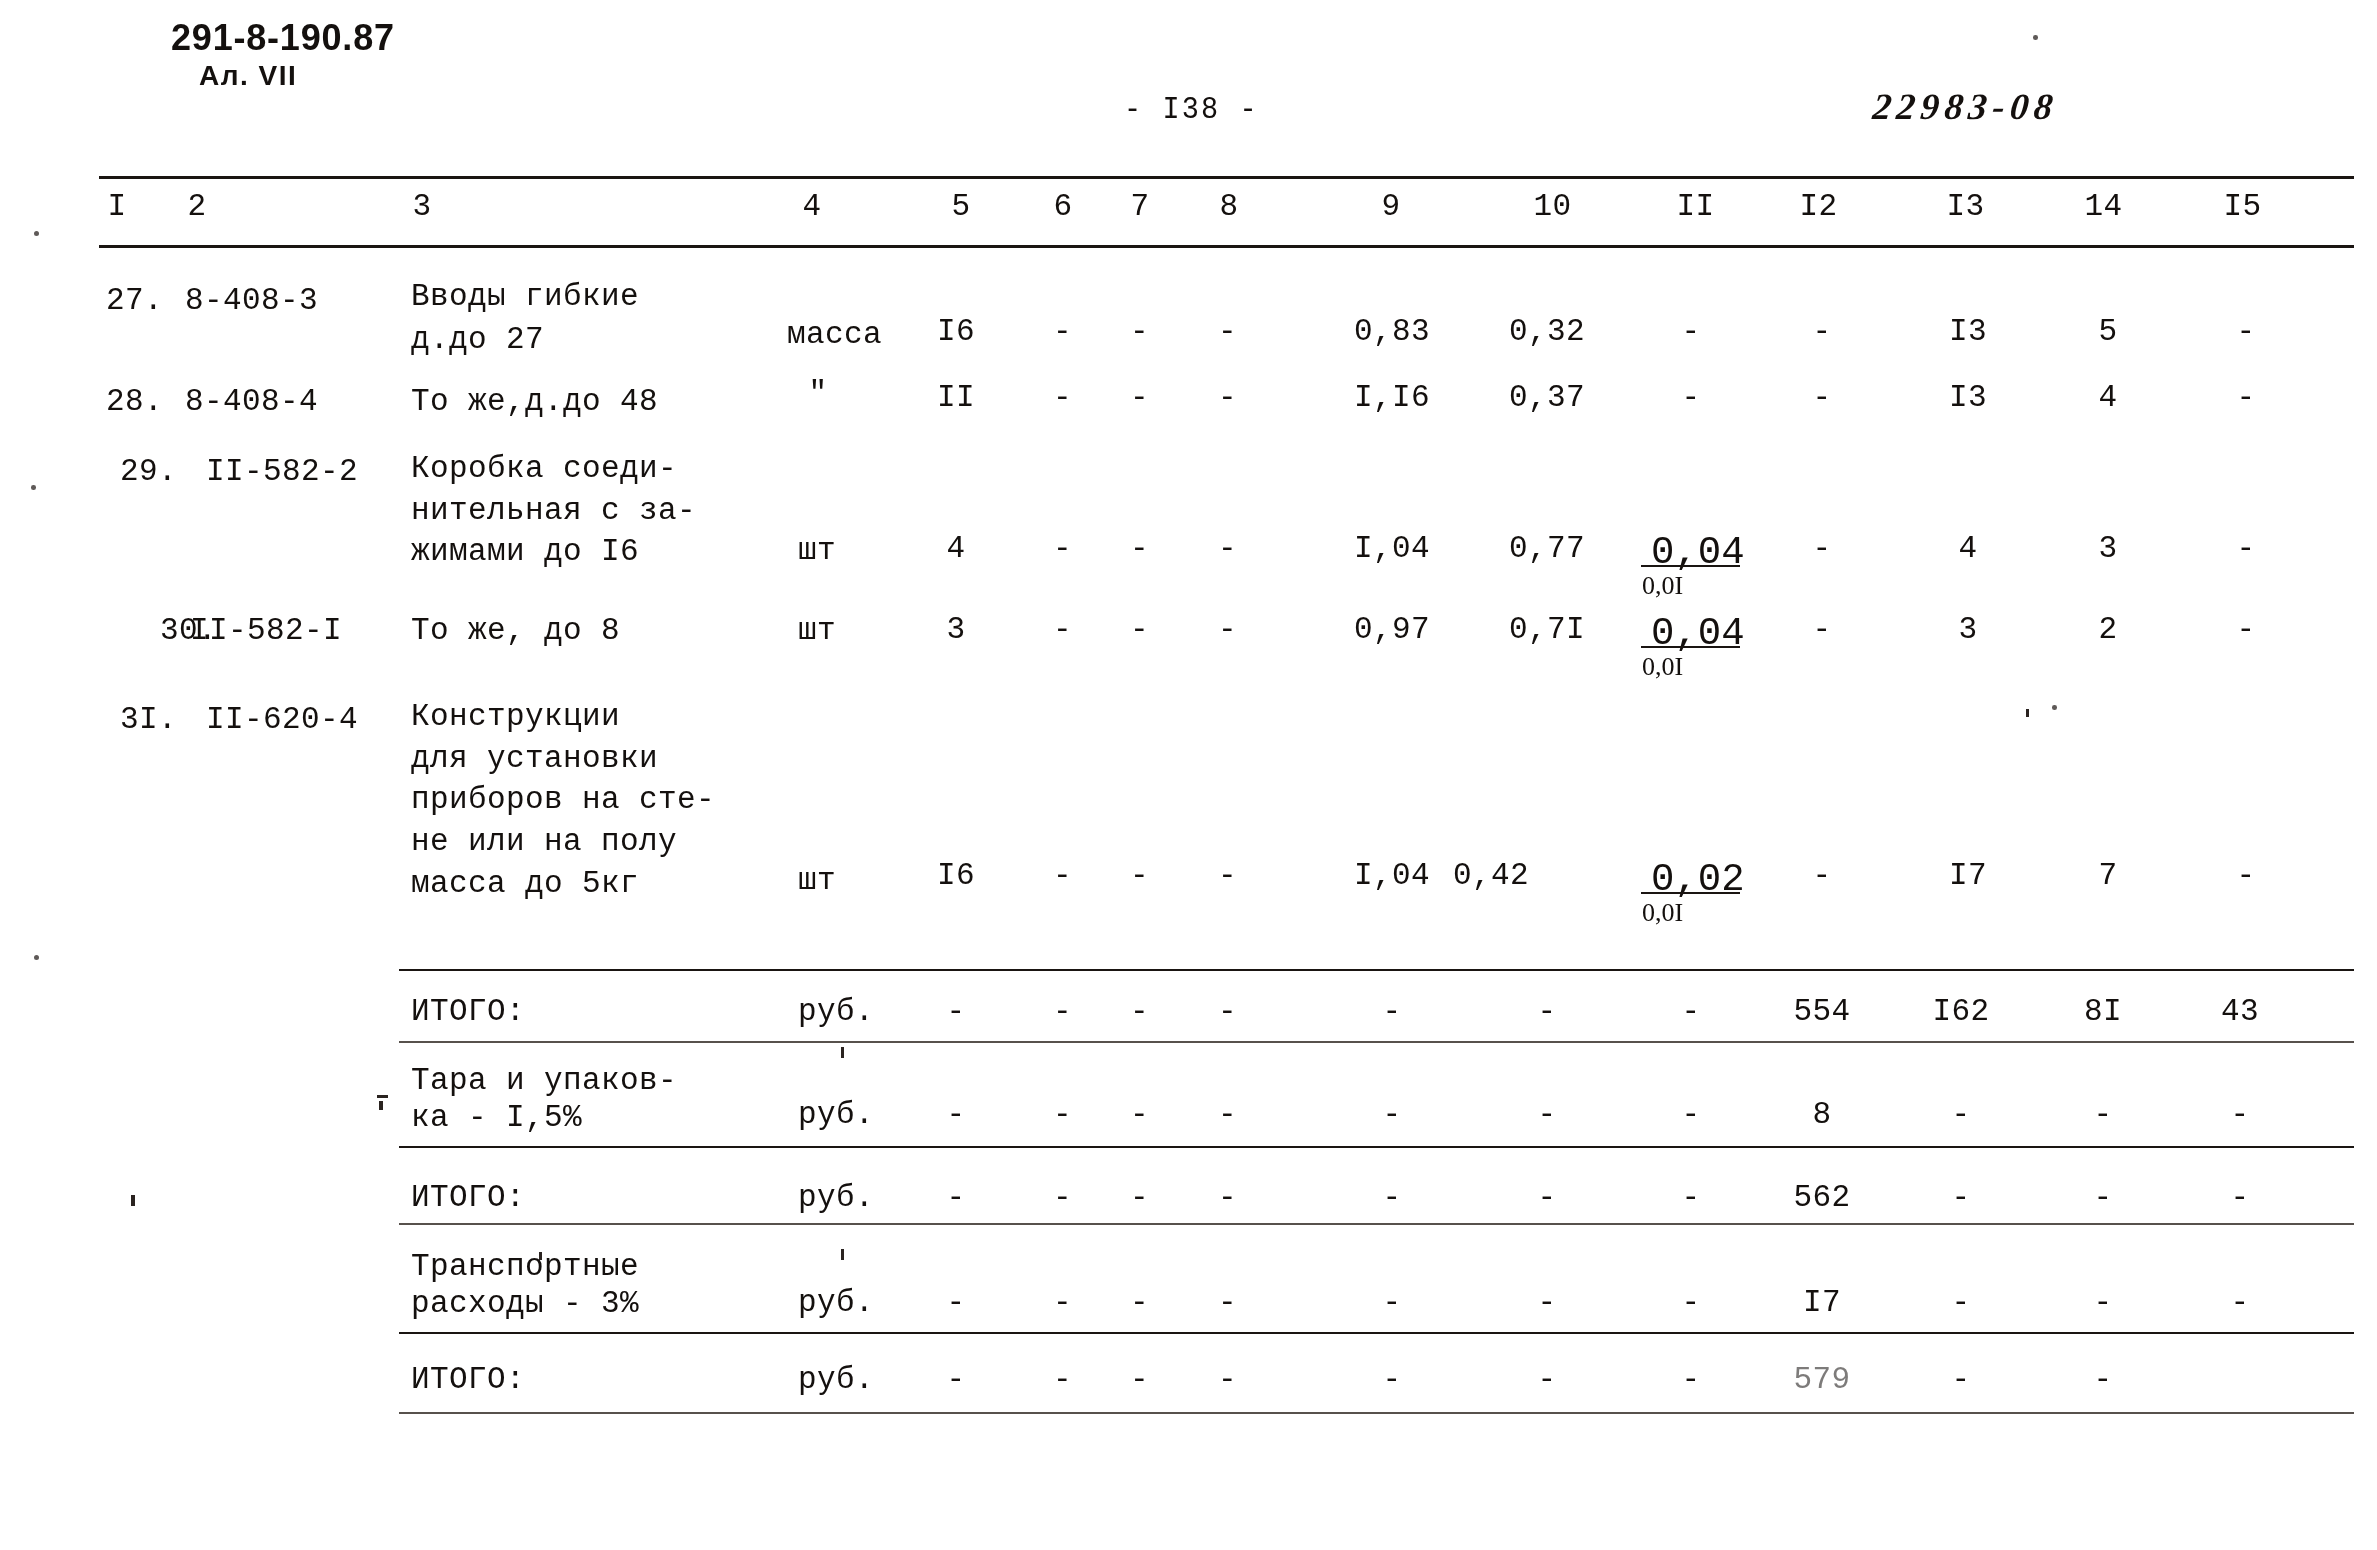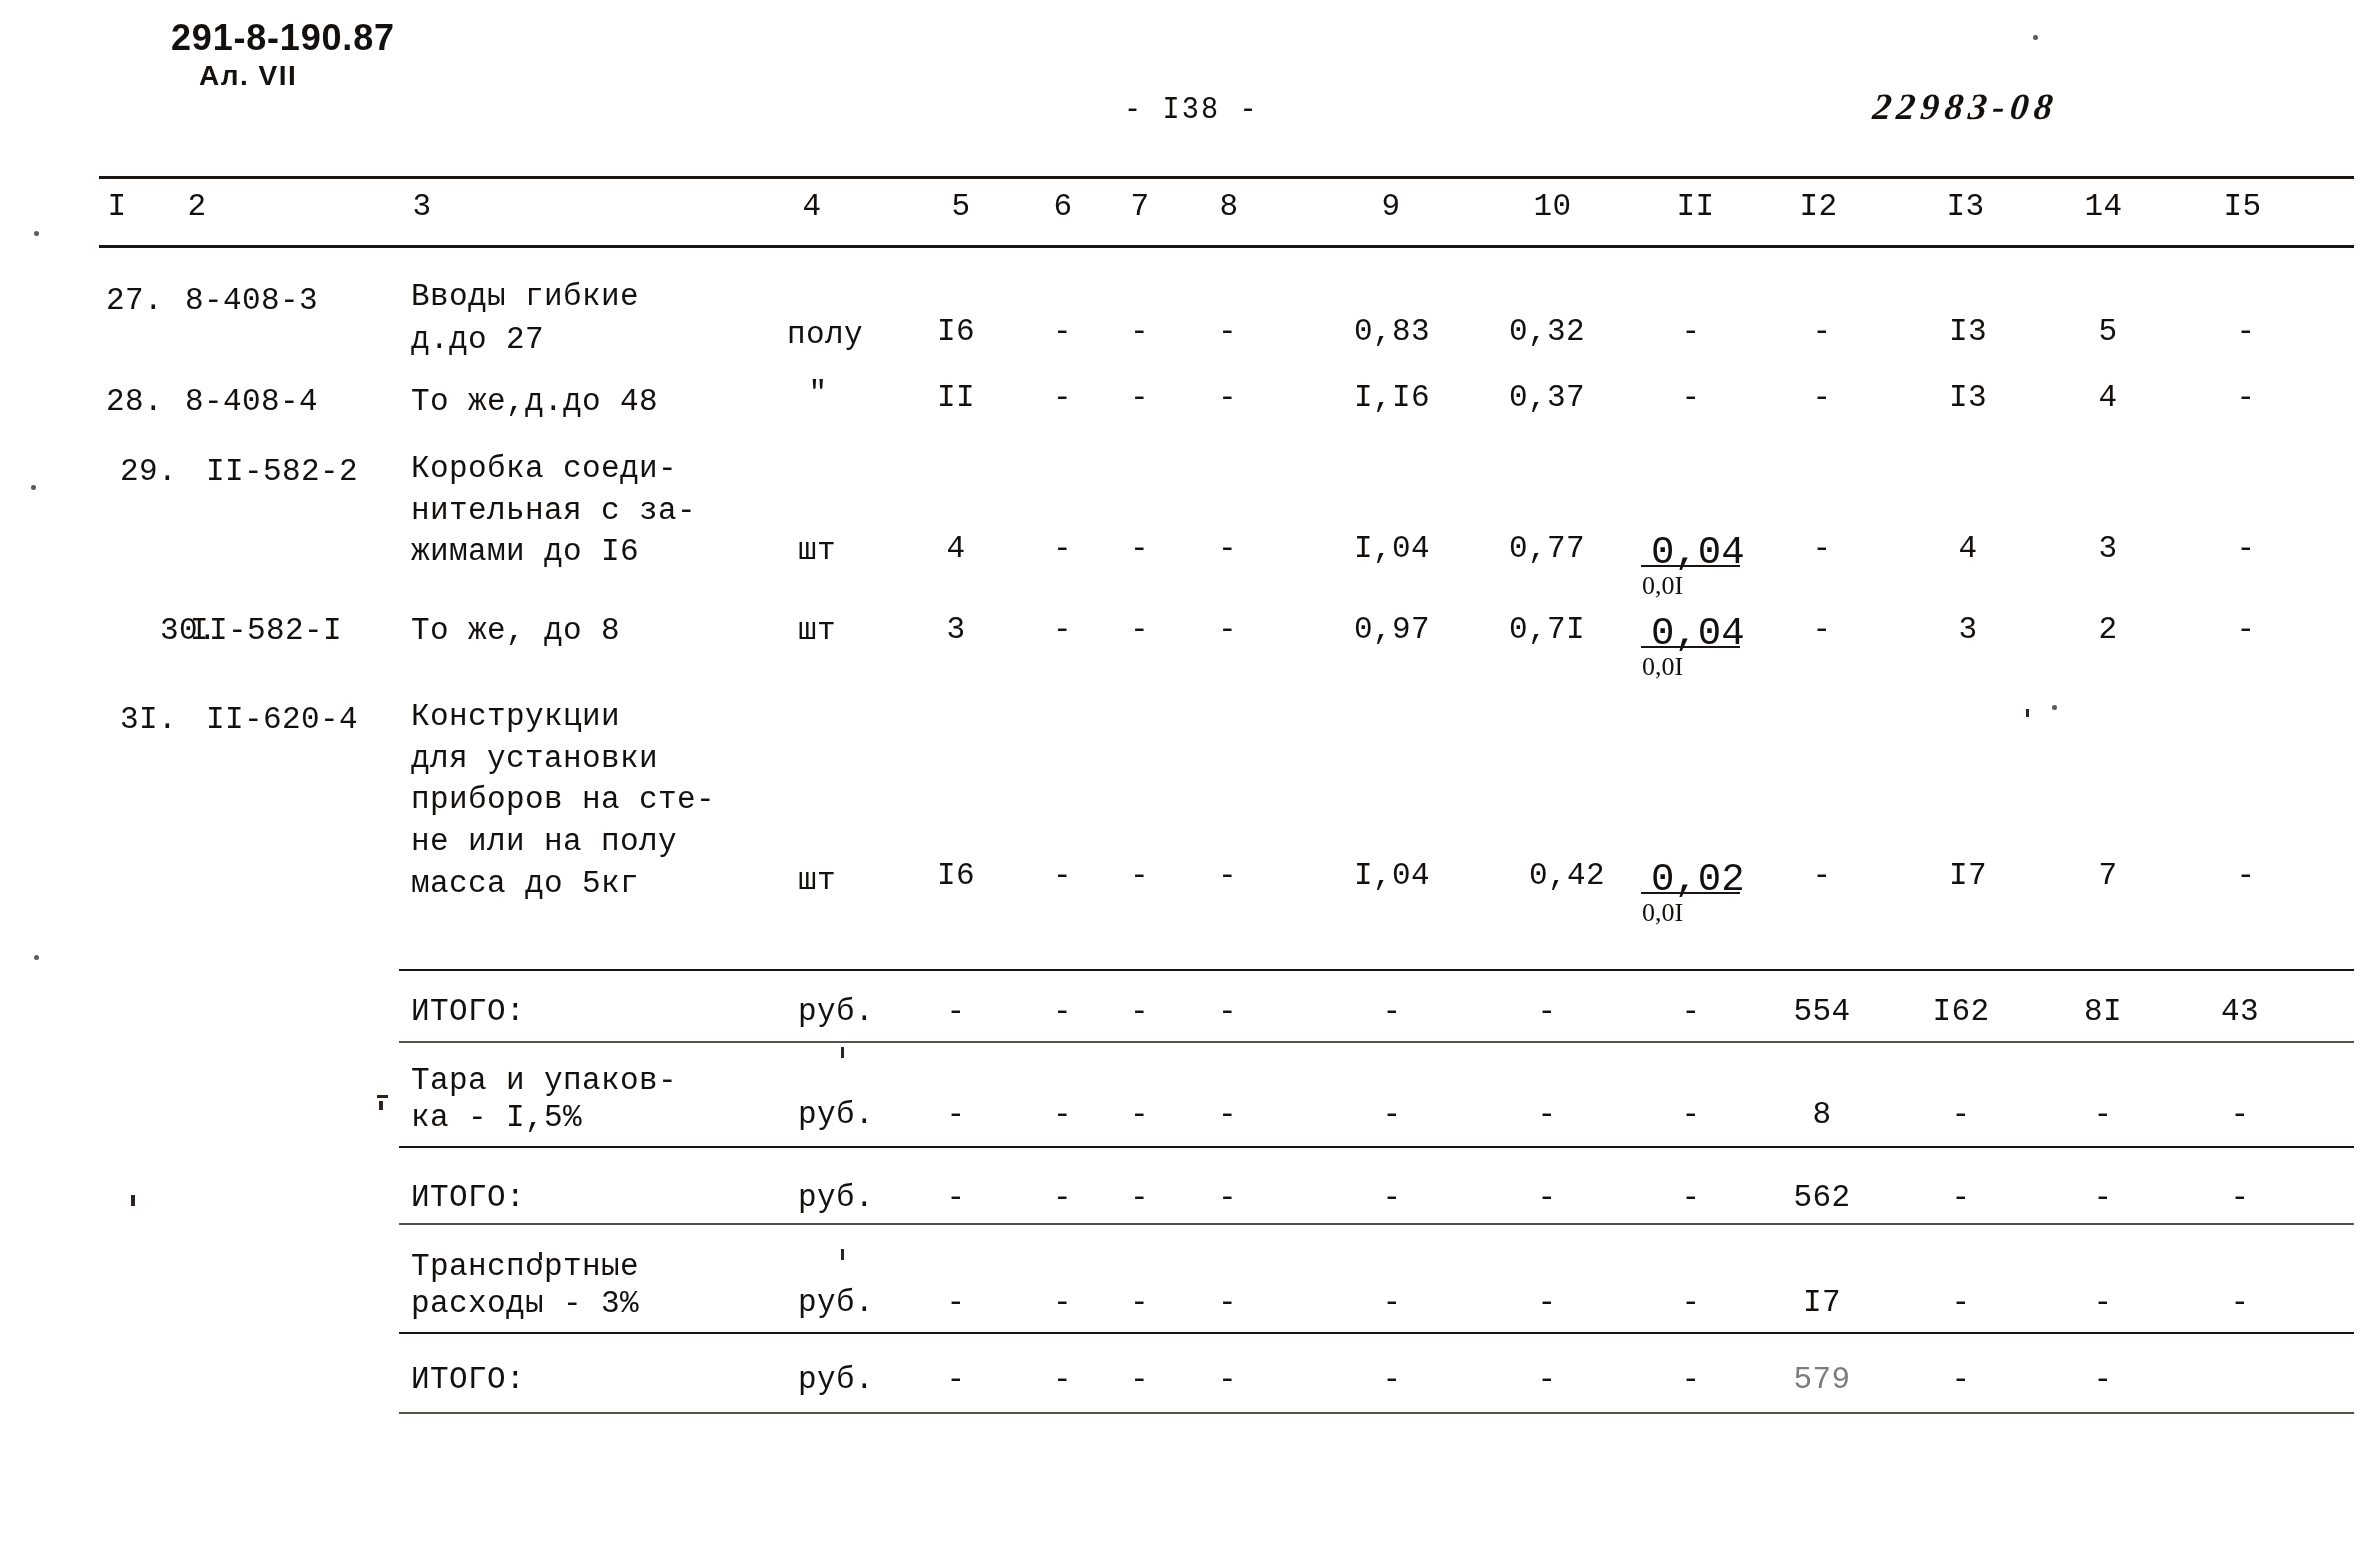--- a/index.html
+++ b/index.html
@@ -98,21 +98,21 @@
   <div class="cell ctr" style="left:1671px;top:189px;width:49px;">II</div>
   <div class="cell ctr" style="left:1794px;top:189px;width:49px;">I2</div>
   <div class="cell ctr" style="left:1941px;top:189px;width:49px;">I3</div>
   <div class="cell ctr" style="left:2079px;top:189px;width:49px;">14</div>
   <div class="cell ctr" style="left:2218px;top:189px;width:49px;">I5</div>
 
   <div class="cell" style="left:106px;top:283px;">27.</div>
   <div class="cell" style="left:185px;top:283px;">8-408-3</div>
   <div class="cell" style="left:411px;top:279px;">Вводы гибкие</div>
   <div class="cell" style="left:411px;top:322px;">д.до 27</div>
-  <div class="cell" style="left:787px;top:317px;">полу</div>
+  <div class="cell" style="left:787px;top:317px;">масса</div>
   <div class="cell ctr" style="left:929px;top:314px;width:54px;">I6</div>
   <div class="cell ctr" style="left:1041px;top:314px;width:43px;">-</div>
   <div class="cell ctr" style="left:1118px;top:314px;width:43px;">-</div>
   <div class="cell ctr" style="left:1206px;top:314px;width:43px;">-</div>
   <div class="cell ctr" style="left:1334px;top:314px;width:116px;">0,83</div>
   <div class="cell ctr" style="left:1489px;top:314px;width:116px;">0,32</div>
   <div class="cell ctr" style="left:1633px;top:314px;width:116px;">-</div>
   <div class="cell ctr" style="left:1776px;top:314px;width:92px;">-</div>
   <div class="cell ctr" style="left:1922px;top:314px;width:92px;">I3</div>
   <div class="cell ctr" style="left:2062px;top:314px;width:92px;">5</div>
@@ -182,21 +182,21 @@
   <div class="cell" style="left:411px;top:741px;">для установки</div>
   <div class="cell" style="left:411px;top:782px;">приборов на сте-</div>
   <div class="cell" style="left:411px;top:824px;">не или на полу</div>
   <div class="cell" style="left:411px;top:866px;">масса до 5кг</div>
   <div class="cell" style="left:798px;top:863px;">шт</div>
   <div class="cell ctr" style="left:929px;top:858px;width:54px;">I6</div>
   <div class="cell ctr" style="left:1041px;top:858px;width:43px;">-</div>
   <div class="cell ctr" style="left:1118px;top:858px;width:43px;">-</div>
   <div class="cell ctr" style="left:1206px;top:858px;width:43px;">-</div>
   <div class="cell ctr" style="left:1334px;top:858px;width:116px;">I,04</div>
-  <div class="cell ctr" style="left:1489px;top:858px;width:116px;text-align:right;">0,42</div>
+  <div class="cell ctr" style="left:1433px;top:858px;width:116px;">0,42</div>
   <div class="frac" style="left:1639px;top:858px;width:108px;height:85px;">
     <div class="num">0,02</div>
     <div class="bar"></div>
     <div class="den">0,0I</div>
   </div>
   <div class="cell ctr" style="left:1776px;top:858px;width:92px;">-</div>
   <div class="cell ctr" style="left:1922px;top:858px;width:92px;">I7</div>
   <div class="cell ctr" style="left:2062px;top:858px;width:92px;">7</div>
   <div class="cell ctr" style="left:2200px;top:858px;width:92px;">-</div>
 

